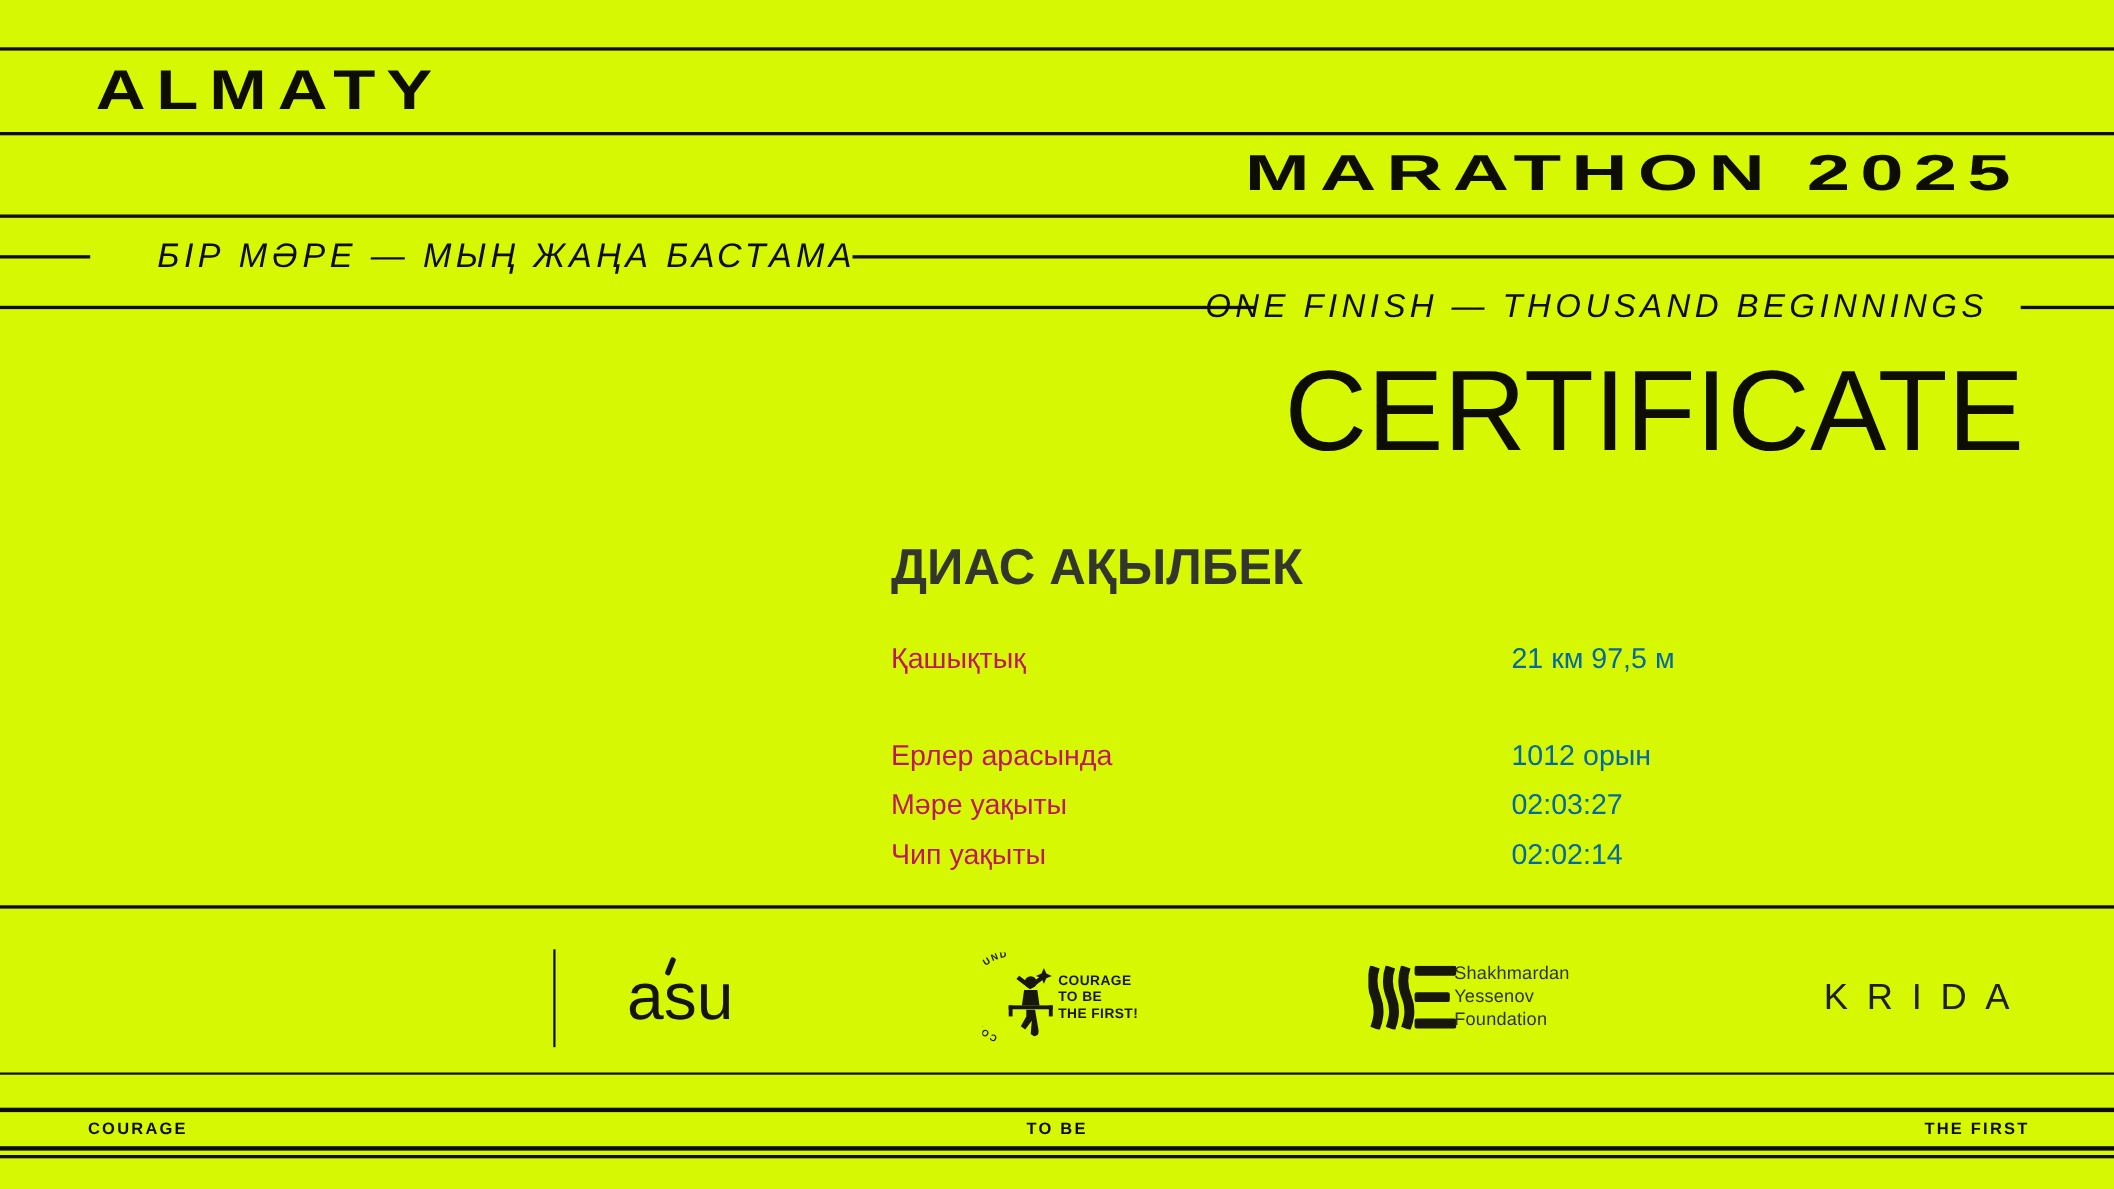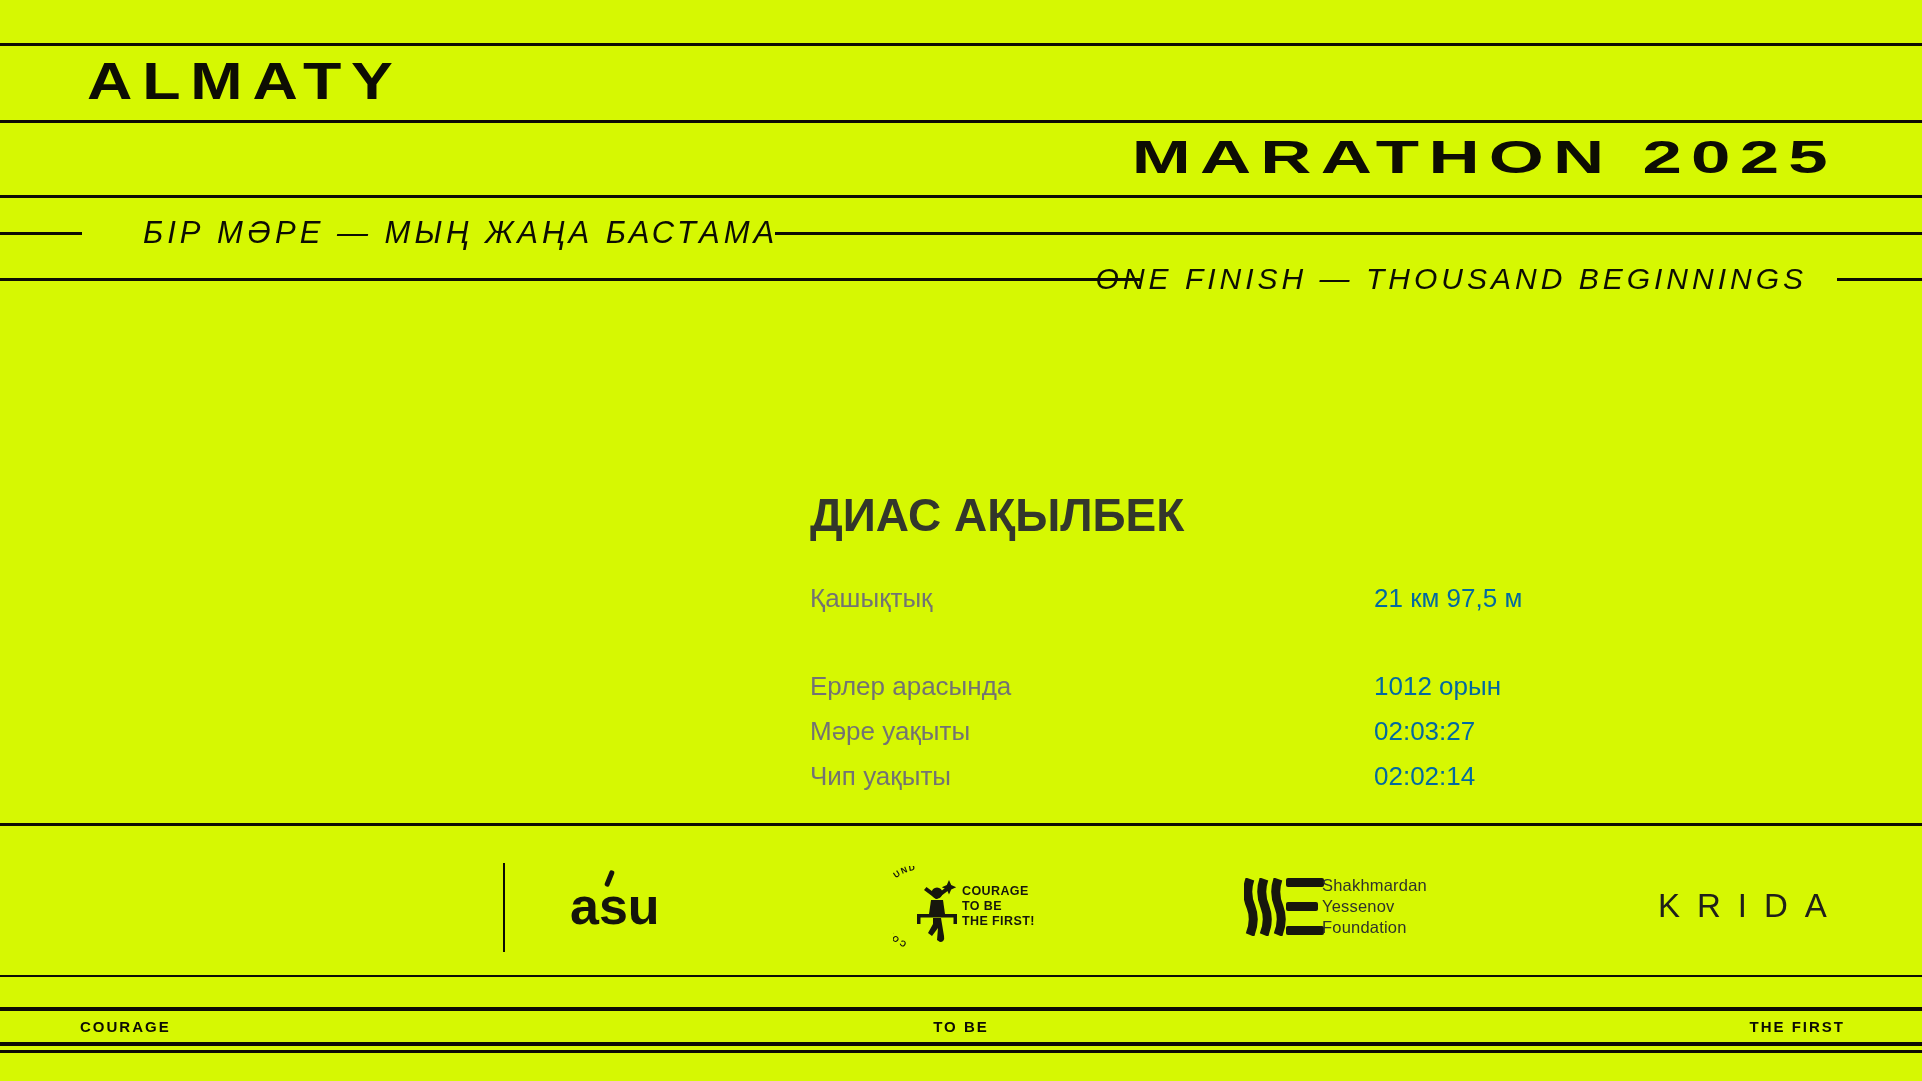--- a/index.html
+++ b/index.html
@@ -40,37 +40,37 @@
     white-space:nowrap;
   }
   .runner-name{
     position:absolute;left:810px;top:492px;
     font-size:46px;font-weight:700;line-height:46px;color:#33372B;
     white-space:nowrap;
   }
   .res-row{position:absolute;left:810px;width:800px;height:28px;}
   .res-label{
     position:absolute;left:0;top:0;
-    font-size:26px;line-height:28px;color:#737373;white-space:nowrap;
+    font-size:26px;line-height:28px;color:#be185d;white-space:nowrap;
   }
   .res-value{
     position:absolute;left:564px;top:0;
     font-size:26px;line-height:28px;color:#0369a1;white-space:nowrap;
   }
 
   
   .kaspi-wrap{position:absolute;left:82px;top:860px;height:92px;}
   .kaspi-text{
     position:absolute;left:112px;top:3px;
     font-size:50px;font-weight:700;line-height:86px;color:#15150B;
     letter-spacing:-1px;white-space:nowrap;
   }
   .asu-wrap{position:absolute;left:570px;top:868px;}
   .asu-text{
-    font-size:52px;font-weight:700;line-height:76px;color:#15150B;
+    font-size:60px;font-weight:400;line-height:76px;color:#15150B;
     letter-spacing:0px;
   }
   .asu-accent{
     position:absolute;left:37px;top:2px;width:5px;height:17px;
     background:#15150B;transform:rotate(22deg);border-radius:2px;
   }
   .cf-wrap{position:absolute;left:893px;top:866px;}
   .cf-text{
     position:absolute;left:962px;top:884px;
     font-size:12.5px;font-weight:700;line-height:15px;color:#17170D;
@@ -106,20 +106,21 @@
   <div class="event">MARATHON 2025</div>
 
   <div class="hline" style="left:0;top:232px;width:82px;"></div>
   <div class="slogan-kz">БІР МӘРЕ — МЫҢ ЖАҢА БАСТАМА</div>
   <div class="hline" style="left:775px;top:232px;width:1147px;"></div>
 
   <div class="hline" style="left:0;top:278px;width:1140px;"></div>
   <div class="slogan-en">ONE FINISH — THOUSAND BEGINNINGS</div>
   <div class="hline" style="left:1837px;top:278px;width:85px;"></div>
 
+  <div class="big-title">CERTIFICATE</div>
 
   <div class="runner-name">ДИАС АҚЫЛБЕК</div>
 
   <div class="res-row" style="top:584px;">
     <span class="res-label">Қашықтық</span>
     <span class="res-value">21 км 97,5 м</span>
   </div>
   <div class="res-row" style="top:672px;">
     <span class="res-label">Ерлер арасында</span>
     <span class="res-value">1012 орын</span>

